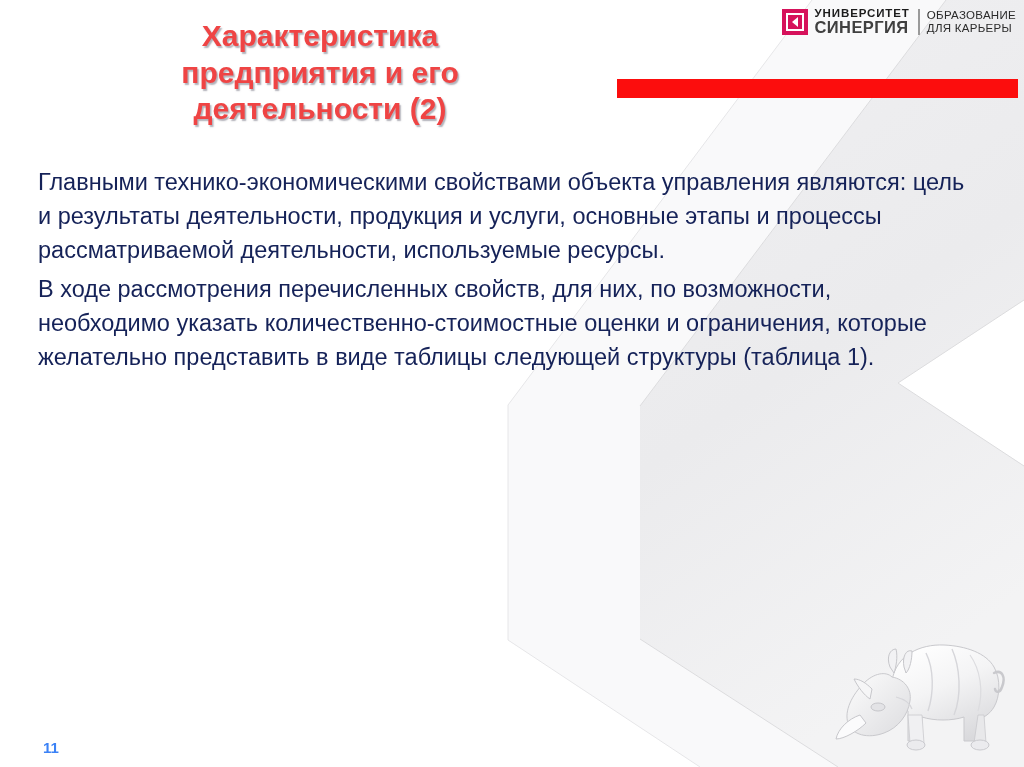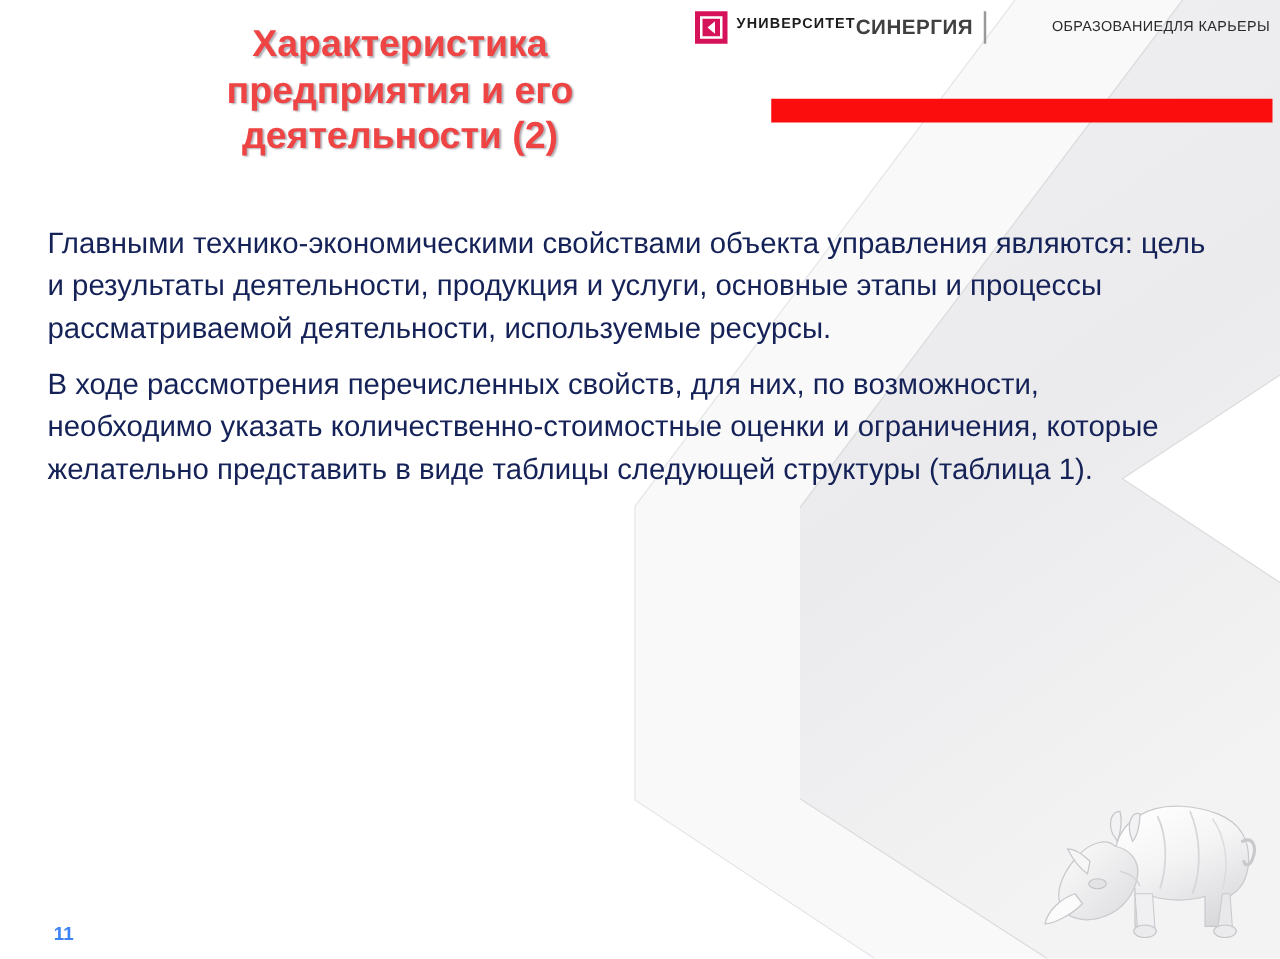--- a/index.html
+++ b/index.html
@@ -69,21 +69,21 @@
   }
   .logo-mark-arrow {
     width: 0;
     height: 0;
     border-top: 5px solid transparent;
     border-bottom: 5px solid transparent;
     border-right: 6px solid #ffffff;
   }
   .logo-words {
     display: flex;
-    flex-direction: row;
+    flex-direction: column;
     justify-content: center;
     line-height: 1.02;
   }
   .logo-line1 {
     font-size: 11.5px;
     font-weight: bold;
     letter-spacing: 0.9px;
     color: #1c1c1c;
     white-space: nowrap;
   }
@@ -96,23 +96,23 @@
   }
   .logo-divider {
     width: 2px;
     height: 26px;
     background: #9a9a9a;
     margin: 0 7px 0 8px;
     flex: 0 0 auto;
   }
   .logo-sub {
     display: flex;
+    flex-direction: column;
     justify-content: center;
     line-height: 1.12;
-    margin-left: 46px;
   }
   .logo-sub span {
     font-size: 11.5px;
     font-weight: normal;
     letter-spacing: 0.3px;
     color: #2a2a2a;
     white-space: nowrap;
   }
 
   
@@ -144,21 +144,21 @@
   .body-text {
     position: absolute;
     left: 38px;
     top: 166px;
     width: 930px;
     color: #152258;
     font-size: 23.5px;
     line-height: 1.44;
   }
   .body-text p {
-    margin: 12px 0 6px 0;
+    margin: 0 0 6px 0;
   }
 
   
   .page-number {
     position: absolute;
     left: 43px;
     bottom: 11px;
     font-size: 15px;
     font-weight: bold;
     color: #3b82f6;

